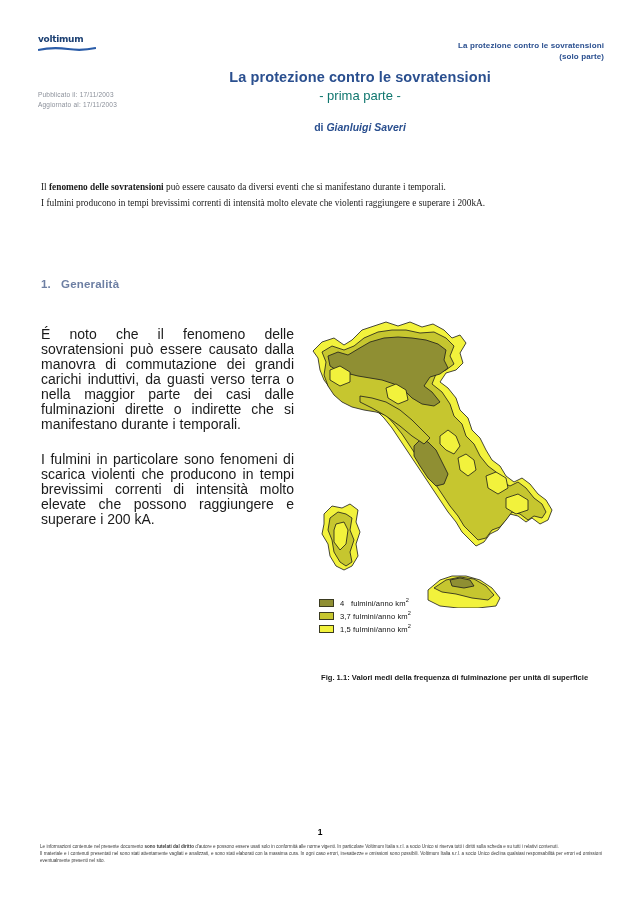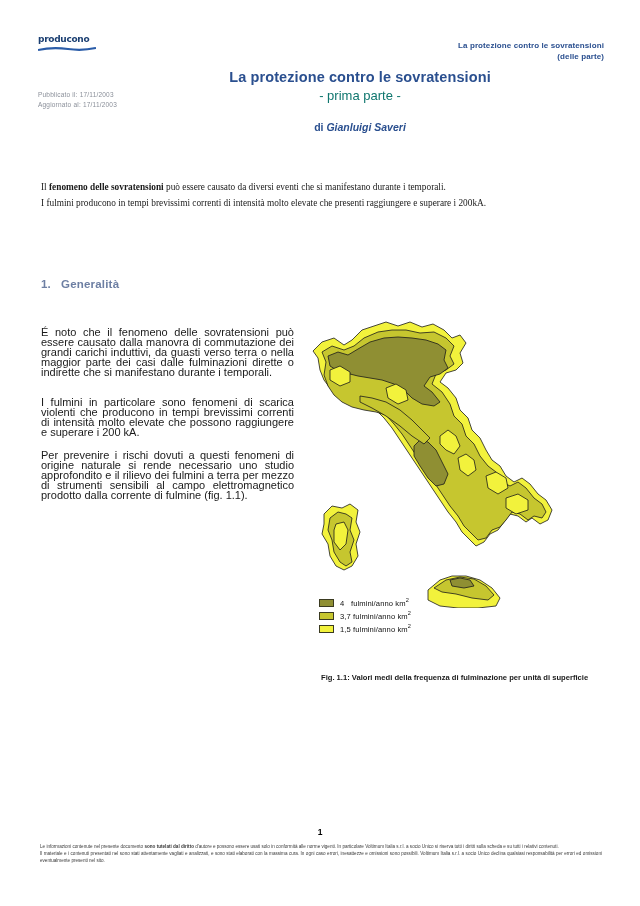--- a/index.html
+++ b/index.html
@@ -117,23 +117,23 @@
     letter-spacing: 0.2px;
   }
   .section-head .num { margin-right: 10px; }
 
   
   .col-left {
     position: absolute;
     left: 41px;
     top: 327px;
     width: 253px;
-    font-size: 11px;
+    font-size: 14px;
     color: #1a1a1a;
-    line-height: 10px;
+    line-height: 15px;
     text-align: justify;
   }
   .col-left p { margin: 0 0 13px 0; }
   .col-left p.tight { margin-bottom: 20px; }
 
   
   .figure {
     position: absolute;
     left: 300px;
     top: 318px;
@@ -212,57 +212,56 @@
   }
   .footer-note b { font-weight: bold; }
   .footer-note p { margin: 0; }
 </style>
 </head>
 <body>
 
 <div class="page">
 
   <div class="logo">
-    <div class="logo-word">producono</div>
+    <div class="logo-word">voltimum</div>
     <svg class="logo-swoosh" viewBox="0 0 58 5">
       <path d="M0 3 Q 14 0 30 2 Q 44 4 58 1" stroke="#2a5ca8" stroke-width="2.2" fill="none"></path>
     </svg>
   </div>
 
   <div class="doc-header">
     <div>La protezione contro le sovratensioni</div>
-    <div>(delle parte)</div>
+    <div>(solo parte)</div>
   </div>
 
   <div class="pubinfo">
     <div>Pubblicato il: 17/11/2003</div>
     <div>Aggiornato al: 17/11/2003</div>
   </div>
 
   <div class="title-block">
     <div class="title-main">La protezione contro le sovratensioni</div>
     <div class="title-sub">- prima parte -</div>
     <div class="title-author">
       <span>di </span><i>Gianluigi Saveri</i>
     </div>
   </div>
 
   <div class="intro">
     <div><span>Il </span><b>fenomeno delle sovratensioni</b><span> può essere causato da diversi eventi che si manifestano durante i temporali.</span></div>
-    <div>I fulmini producono in tempi brevissimi correnti di intensità molto elevate che presenti raggiungere e superare i 200kA.</div>
+    <div>I fulmini producono in tempi brevissimi correnti di intensità molto elevate che violenti raggiungere e superare i 200kA.</div>
   </div>
 
   <div class="section-head">
     <span class="num">1.</span><span>Generalità</span>
   </div>
 
   <div class="col-left">
     <p class="tight">É noto che il fenomeno delle sovratensioni può essere causato dalla manovra di commutazione dei grandi carichi induttivi, da guasti verso terra o nella maggior parte dei casi dalle fulminazioni dirette o indirette che si manifestano durante i temporali.</p>
     <p>I fulmini in particolare sono fenomeni di scarica violenti che producono in tempi brevissimi correnti di intensità molto elevate che possono raggiungere e superare i 200 kA.</p>
-    <p>Per prevenire i rischi dovuti a questi fenomeni di origine naturale si rende necessario uno studio approfondito e il rilievo dei fulmini a terra per mezzo di strumenti sensibili al campo elettromagnetico prodotto dalla corrente di fulmine (fig. 1.1).</p>
   </div>
 
   <div class="figure">
 
     <div class="map-wrap">
       <svg viewBox="0 0 300 290" width="300" height="290">
         <g stroke="#1a1a1a" stroke-width="0.8" stroke-linejoin="round">
 
           <path fill="#f2f23c" d="
             M 18,40 L 13,33 L 22,24 L 34,20 L 44,27 L 52,22 L 62,12 L 74,8

